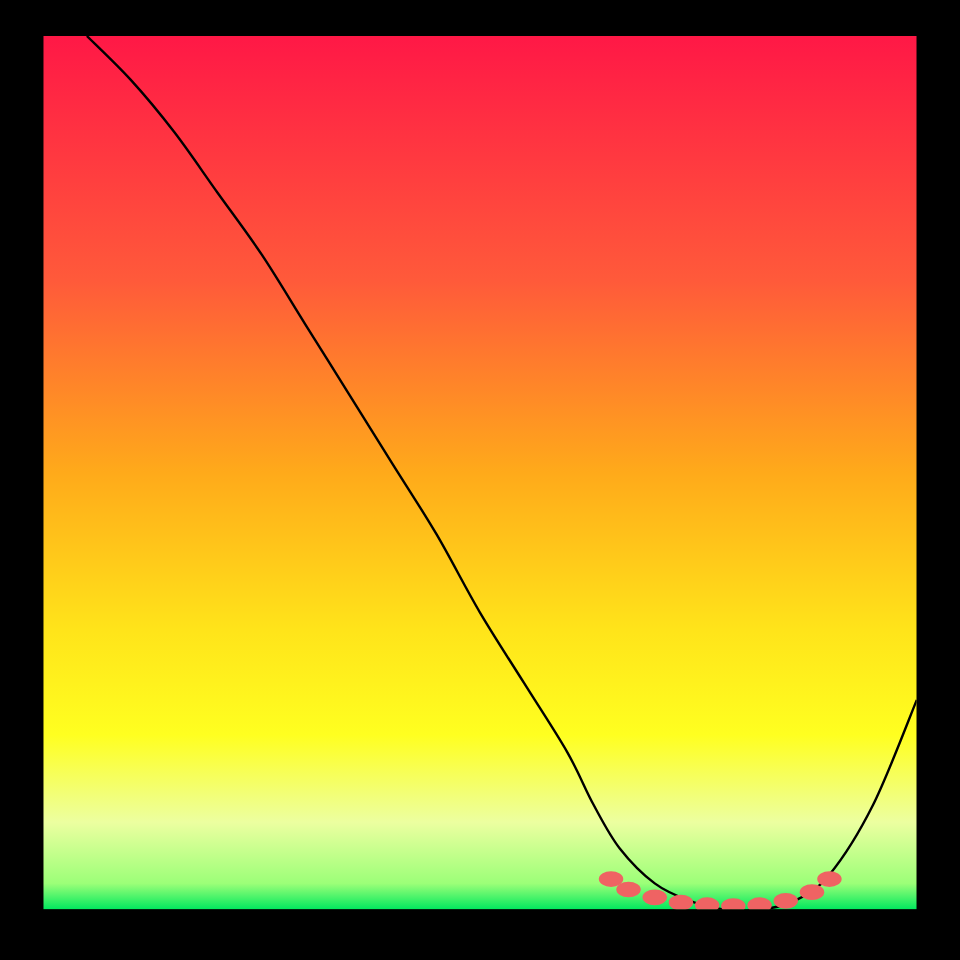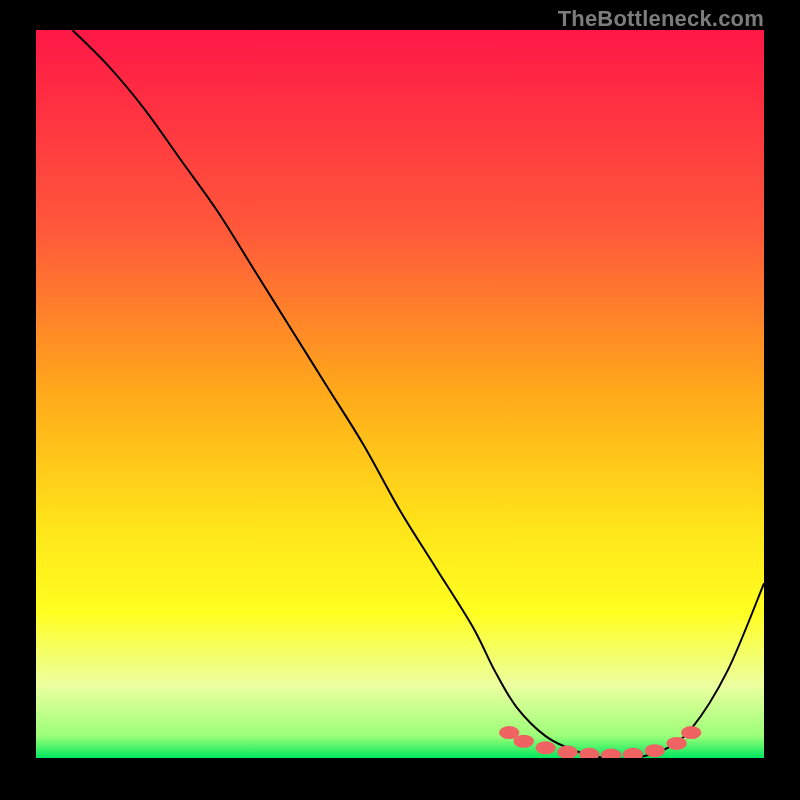--- a/index.html
+++ b/index.html
@@ -42,21 +42,20 @@
     font-size: 22px;
     font-weight: bold;
     color: #7c7c7c;
     letter-spacing: 0.2px;
   }
 </style>
 </head>
 <body>
 <div class="outer">
 
-  <div class="watermark">TheBottleneck.com</div>
 
   <div class="plot-area">
     <svg class="gradient-fill" viewBox="0 0 100 100" preserveAspectRatio="none">
       <defs>
         <linearGradient id="vg" x1="0" y1="0" x2="0" y2="1">
             <stop offset="0%" stop-color="#ff1846"></stop>
             <stop offset="28%" stop-color="#ff5a3a"></stop>
             <stop offset="50%" stop-color="#ffaa1a"></stop>
             <stop offset="68%" stop-color="#ffe41a"></stop>
             <stop offset="80%" stop-color="#ffff20"></stop>

